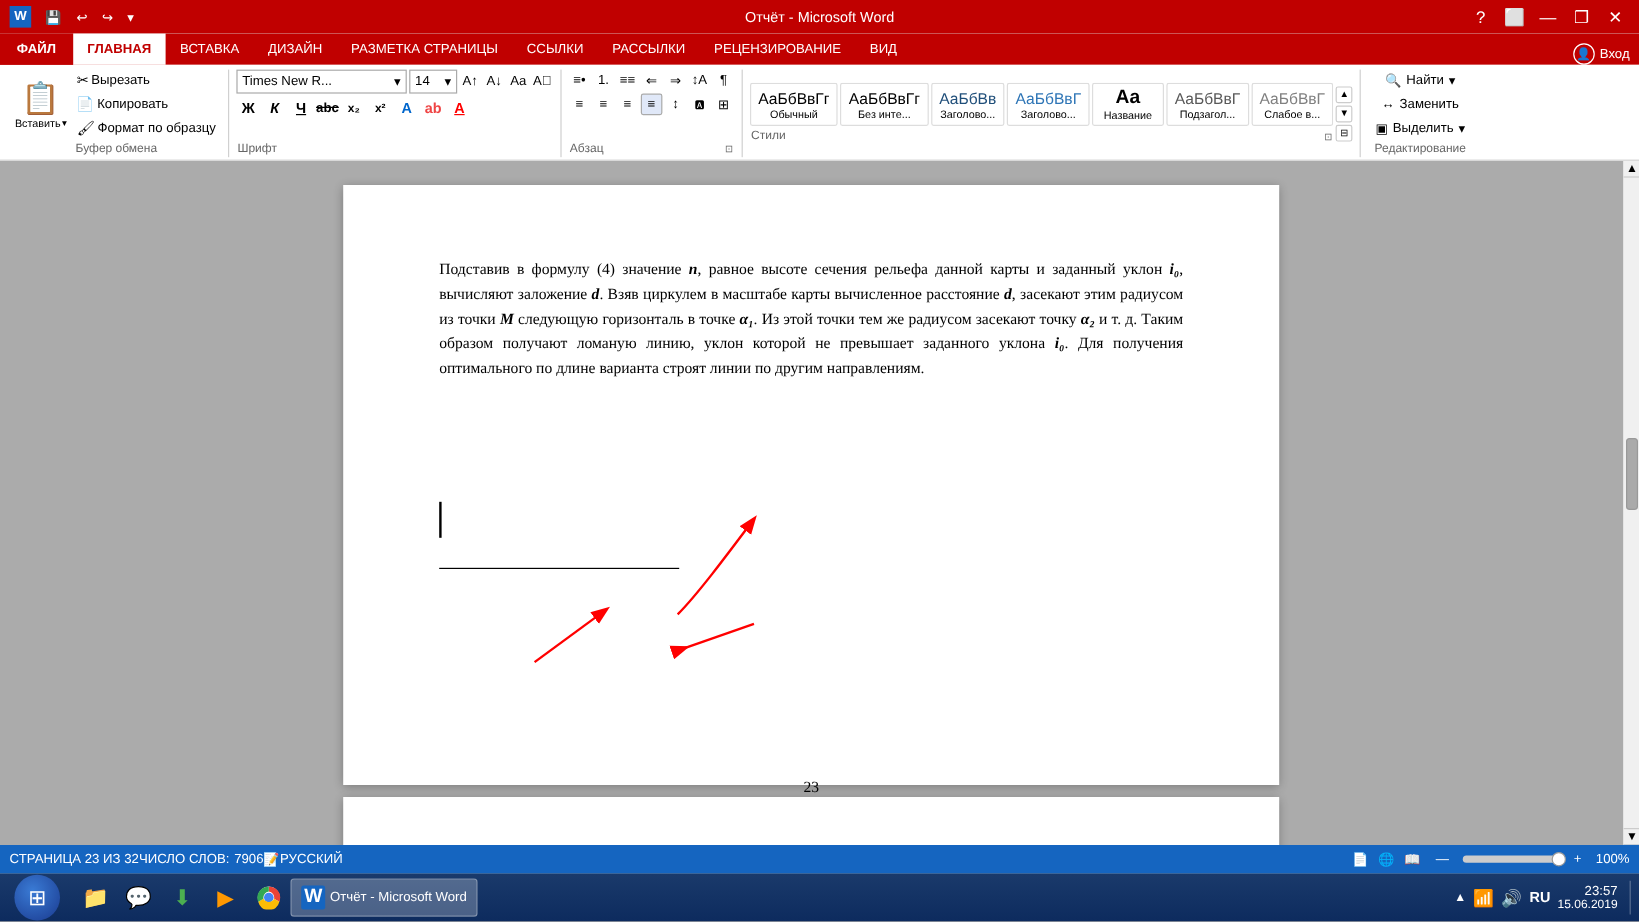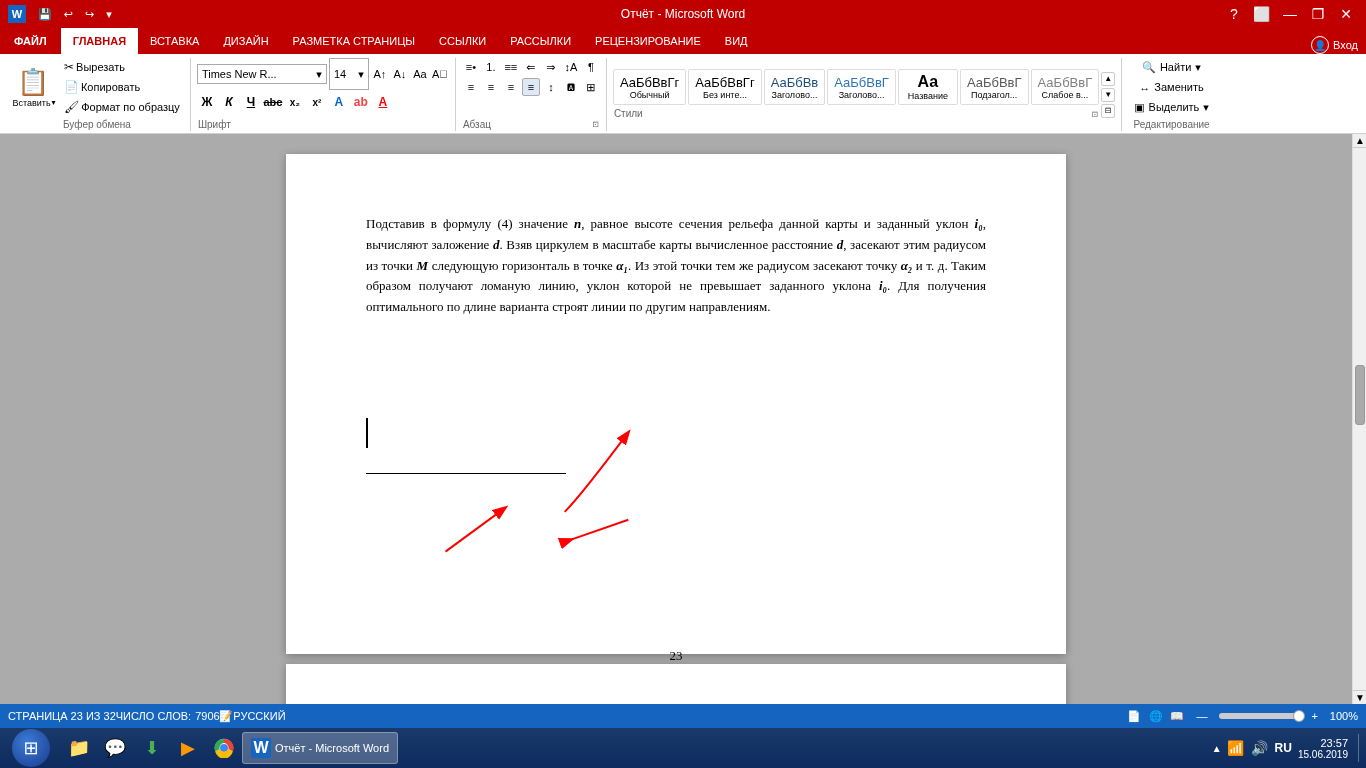--- a/index.html
+++ b/index.html
@@ -29,22 +29,22 @@
     .ribbon-tab { padding: 5px 12px; font-size: 11px; color: white; cursor: pointer; height: 26px; display: flex; align-items: center; }
     .ribbon-tab.active { background: white; color: #c00000; font-weight: bold; }
     .file-tab { background: #c00000; color: white; padding: 5px 14px; font-size: 11px; font-weight: bold; cursor: pointer; height: 26px; display: flex; align-items: center; }
     #ribbon-content { background: white; padding: 4px 4px 2px; display: flex; gap: 0; border-bottom: 1px solid #d0d0d0; }
     .ribbon-group { display: flex; flex-direction: column; padding: 0 6px; border-right: 1px solid #d0d0d0; min-width: fit-content; }
     .ribbon-group-content { display: flex; align-items: center; gap: 2px; flex: 1; }
     .ribbon-group-label { font-size: 10px; color: #666; text-align: center; margin-top: 2px; padding: 1px; }
     .ribbon-btn { display: flex; flex-direction: column; align-items: center; justify-content: center; padding: 2px 4px; cursor: pointer; border-radius: 2px; font-size: 10px; min-width: 36px; height: 52px; }
     .ribbon-small-btn { padding: 2px 4px; cursor: pointer; border-radius: 2px; font-size: 11px; display: flex; align-items: center; gap: 2px; height: 18px; white-space: nowrap; }
     .font-row { display: flex; align-items: center; gap: 2px; }
-    .font-select { border: 1px solid #aaa; padding: 1px 4px; font-size: 11px; height: 20px; width: 130px; display: flex; align-items: center; justify-content: space-between; cursor: pointer; background: white; }
-    .font-size-select { border: 1px solid #aaa; padding: 1px 4px; font-size: 11px; height: 32px; width: 40px; display: flex; align-items: center; justify-content: space-between; cursor: pointer; background: white; }
+    .font-select { border: 1px solid #aaa; padding: 1px 4px; font-size: 11px; height: 20px; width: 142px; display: flex; align-items: center; justify-content: space-between; cursor: pointer; background: white; }
+    .font-size-select { border: 1px solid #aaa; padding: 1px 4px; font-size: 11px; height: 20px; width: 40px; display: flex; align-items: center; justify-content: space-between; cursor: pointer; background: white; }
     .small-icon-btn { width: 18px; height: 18px; display: flex; align-items: center; justify-content: center; cursor: pointer; border-radius: 2px; font-size: 11px; border: 1px solid transparent; }
     .format-btn { width: 20px; height: 20px; display: flex; align-items: center; justify-content: center; cursor: pointer; border-radius: 2px; font-size: 12px; border: 1px solid transparent; font-weight: bold; }
 
     
     .styles-gallery { display: flex; gap: 2px; flex-wrap: nowrap; overflow: hidden; max-height: 60px; }
     .style-item { display: flex; flex-direction: column; align-items: center; justify-content: center; padding: 2px 6px; border: 1px solid #ddd; border-radius: 2px; cursor: pointer; font-size: 11px; min-width: 60px; height: 36px; }
     .style-scroll { display: flex; flex-direction: column; gap: 2px; }
     .scroll-arrow { width: 14px; height: 14px; display: flex; align-items: center; justify-content: center; cursor: pointer; font-size: 8px; border: 1px solid #ccc; border-radius: 2px; }
     .find-btn { display: flex; align-items: center; gap: 4px; padding: 2px 6px; cursor: pointer; font-size: 11px; border-radius: 2px; height: 18px; }
 

